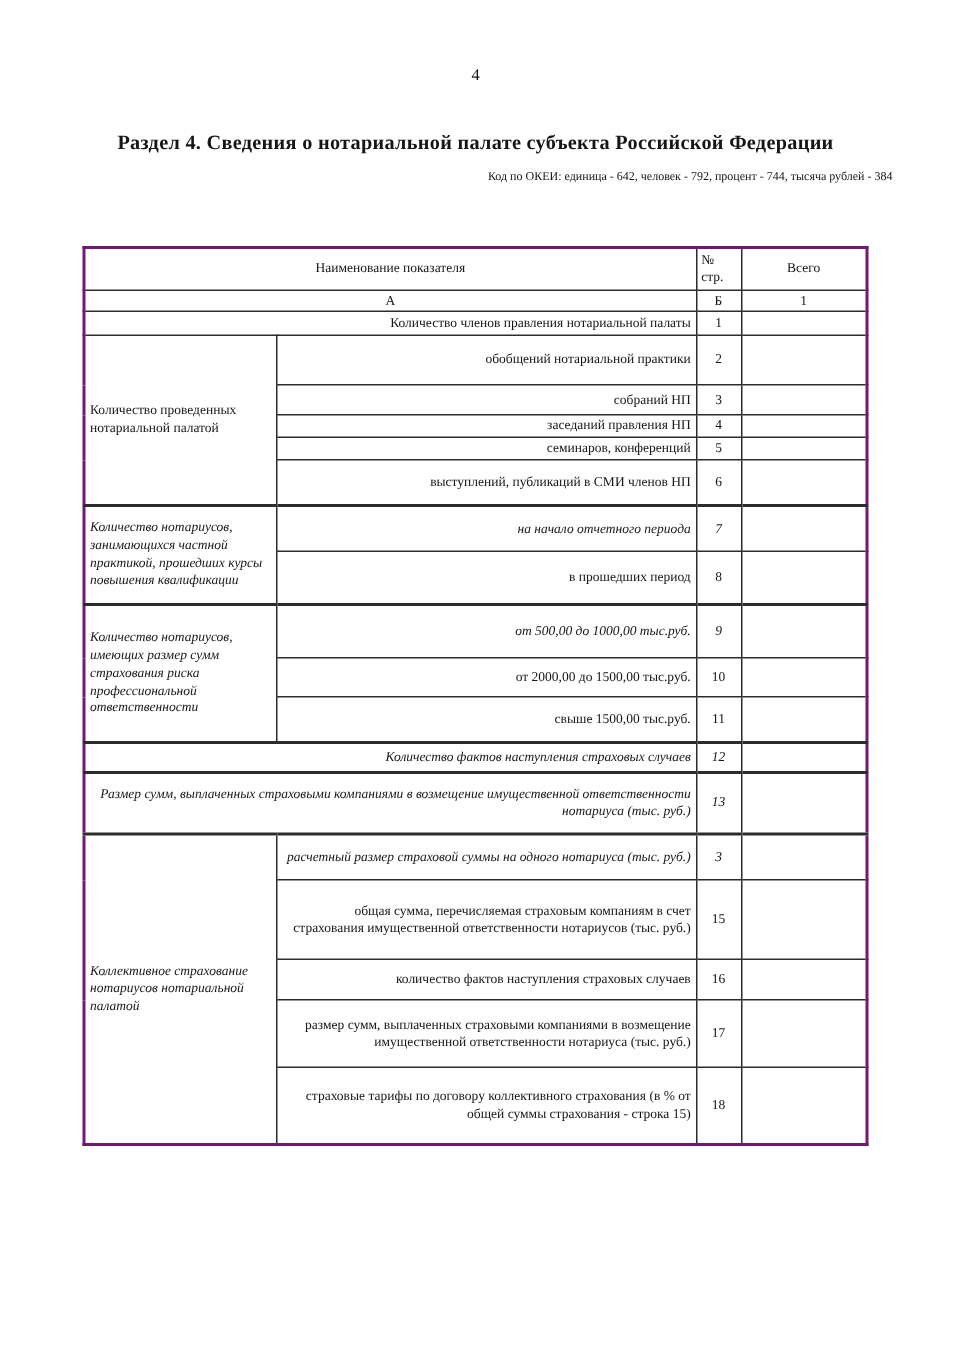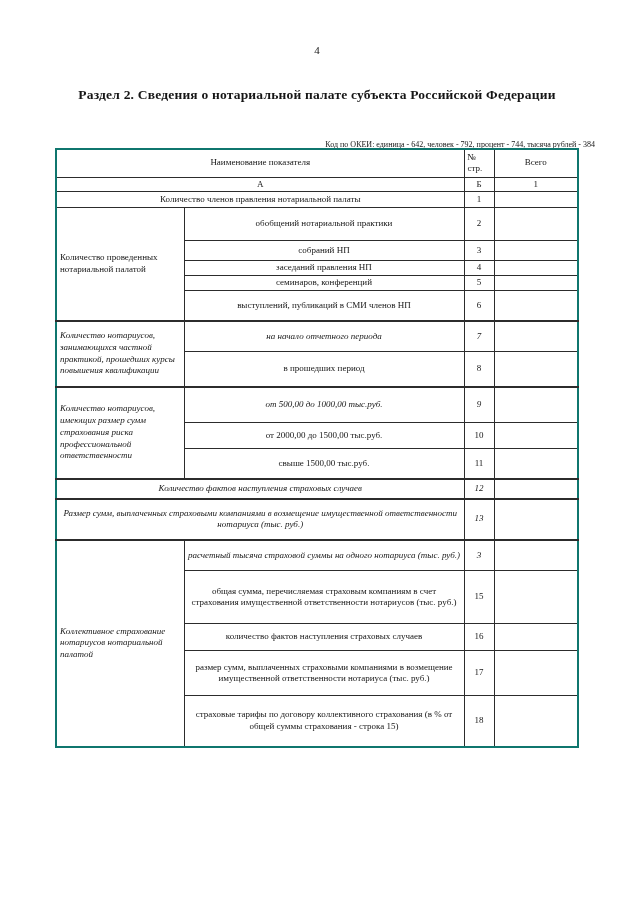--- a/index.html
+++ b/index.html
@@ -14,50 +14,50 @@
   .page-number {
     position: absolute; top: 44px; left: 0; width: 634px;
     text-align: center; font-size: 11px;
   }
   .section-title {
     position: absolute; top: 87px; left: 6px; width: 622px;
     text-align: center; font-weight: bold; font-size: 13.5px;
     letter-spacing: 0.2px;
   }
   .okei-line {
-    position: absolute; top: 140px; right: 45px;
+    position: absolute; top: 113px; right: 45px;
     font-size: 8px;
   }
   table.report {
-    position: absolute; top: 148px; left: 55px;
+    position: absolute; top: 164px; left: 55px;
     width: 522px;
     border-collapse: collapse;
     table-layout: fixed;
-    border: 2px solid #0f766e;
+    border: 2px solid #701a75;
   }
   table.report td {
     border: 1px solid #2c2c2c;
     font-size: 9px;
     line-height: 1.3;
     vertical-align: middle;
     padding: 1px 3px;
   }
   td.hdr { text-align: center; padding: 1px 1px; }
   td.hdr-small { text-align: left; font-size: 8px; padding: 1px 0; }
   td.c-group { padding: 1px 6px; }
-  td.c-item { text-align: center; }
+  td.c-item { text-align: right; }
   td.c-num { text-align: center; font-size: 11px; padding: 1px 1px; }
   td.c-total {}
   tr.sep td { border-top-width: 2px; font-style: italic; }
 </style>
 </head>
 <body>
 
 <div class="page-number">4</div>
-<div class="section-title">Раздел 2. Сведения о нотариальной палате субъекта Российской Федерации</div>
+<div class="section-title">Раздел 4. Сведения о нотариальной палате субъекта Российской Федерации</div>
 <div class="okei-line">Код по ОКЕИ: единица - 642, человек - 792, процент - 744, тысяча рублей - 384</div>
 
 <table class="report">
   <colgroup>
     <col style="width:128px">
       <col style="width:280px">
       <col style="width:30px">
       <col style="width:84px">
   </colgroup>
   <tbody>
@@ -140,21 +140,21 @@
     <td class="c-total"></td>
   </tr>
   <tr class="sep" style="height:41px">
     <td colspan="2" class="c-item">Размер сумм, выплаченных страховыми компаниями в возмещение имущественной ответственности нотариуса (тыс. руб.)</td>
     <td class="c-num">13</td>
     <td class="c-total"></td>
   </tr>
 
   <tr class="sep" style="height:31px">
     <td rowspan="5" class="c-group">Коллективное страхование нотариусов нотариальной палатой</td>
-    <td class="c-item">расчетный тысяча страховой суммы  на одного нотариуса (тыс. руб.)</td>
+    <td class="c-item">расчетный размер страховой суммы  на одного нотариуса (тыс. руб.)</td>
     <td class="c-num">3</td>
     <td class="c-total"></td>
   </tr>
   <tr style="height:53px">
     <td class="c-item">общая сумма, перечисляемая страховым компаниям в счет страхования имущественной ответственности  нотариусов (тыс. руб.)</td>
     <td class="c-num">15</td>
     <td class="c-total"></td>
   </tr>
   <tr style="height:27px">
     <td class="c-item">количество фактов наступления страховых случаев</td>

